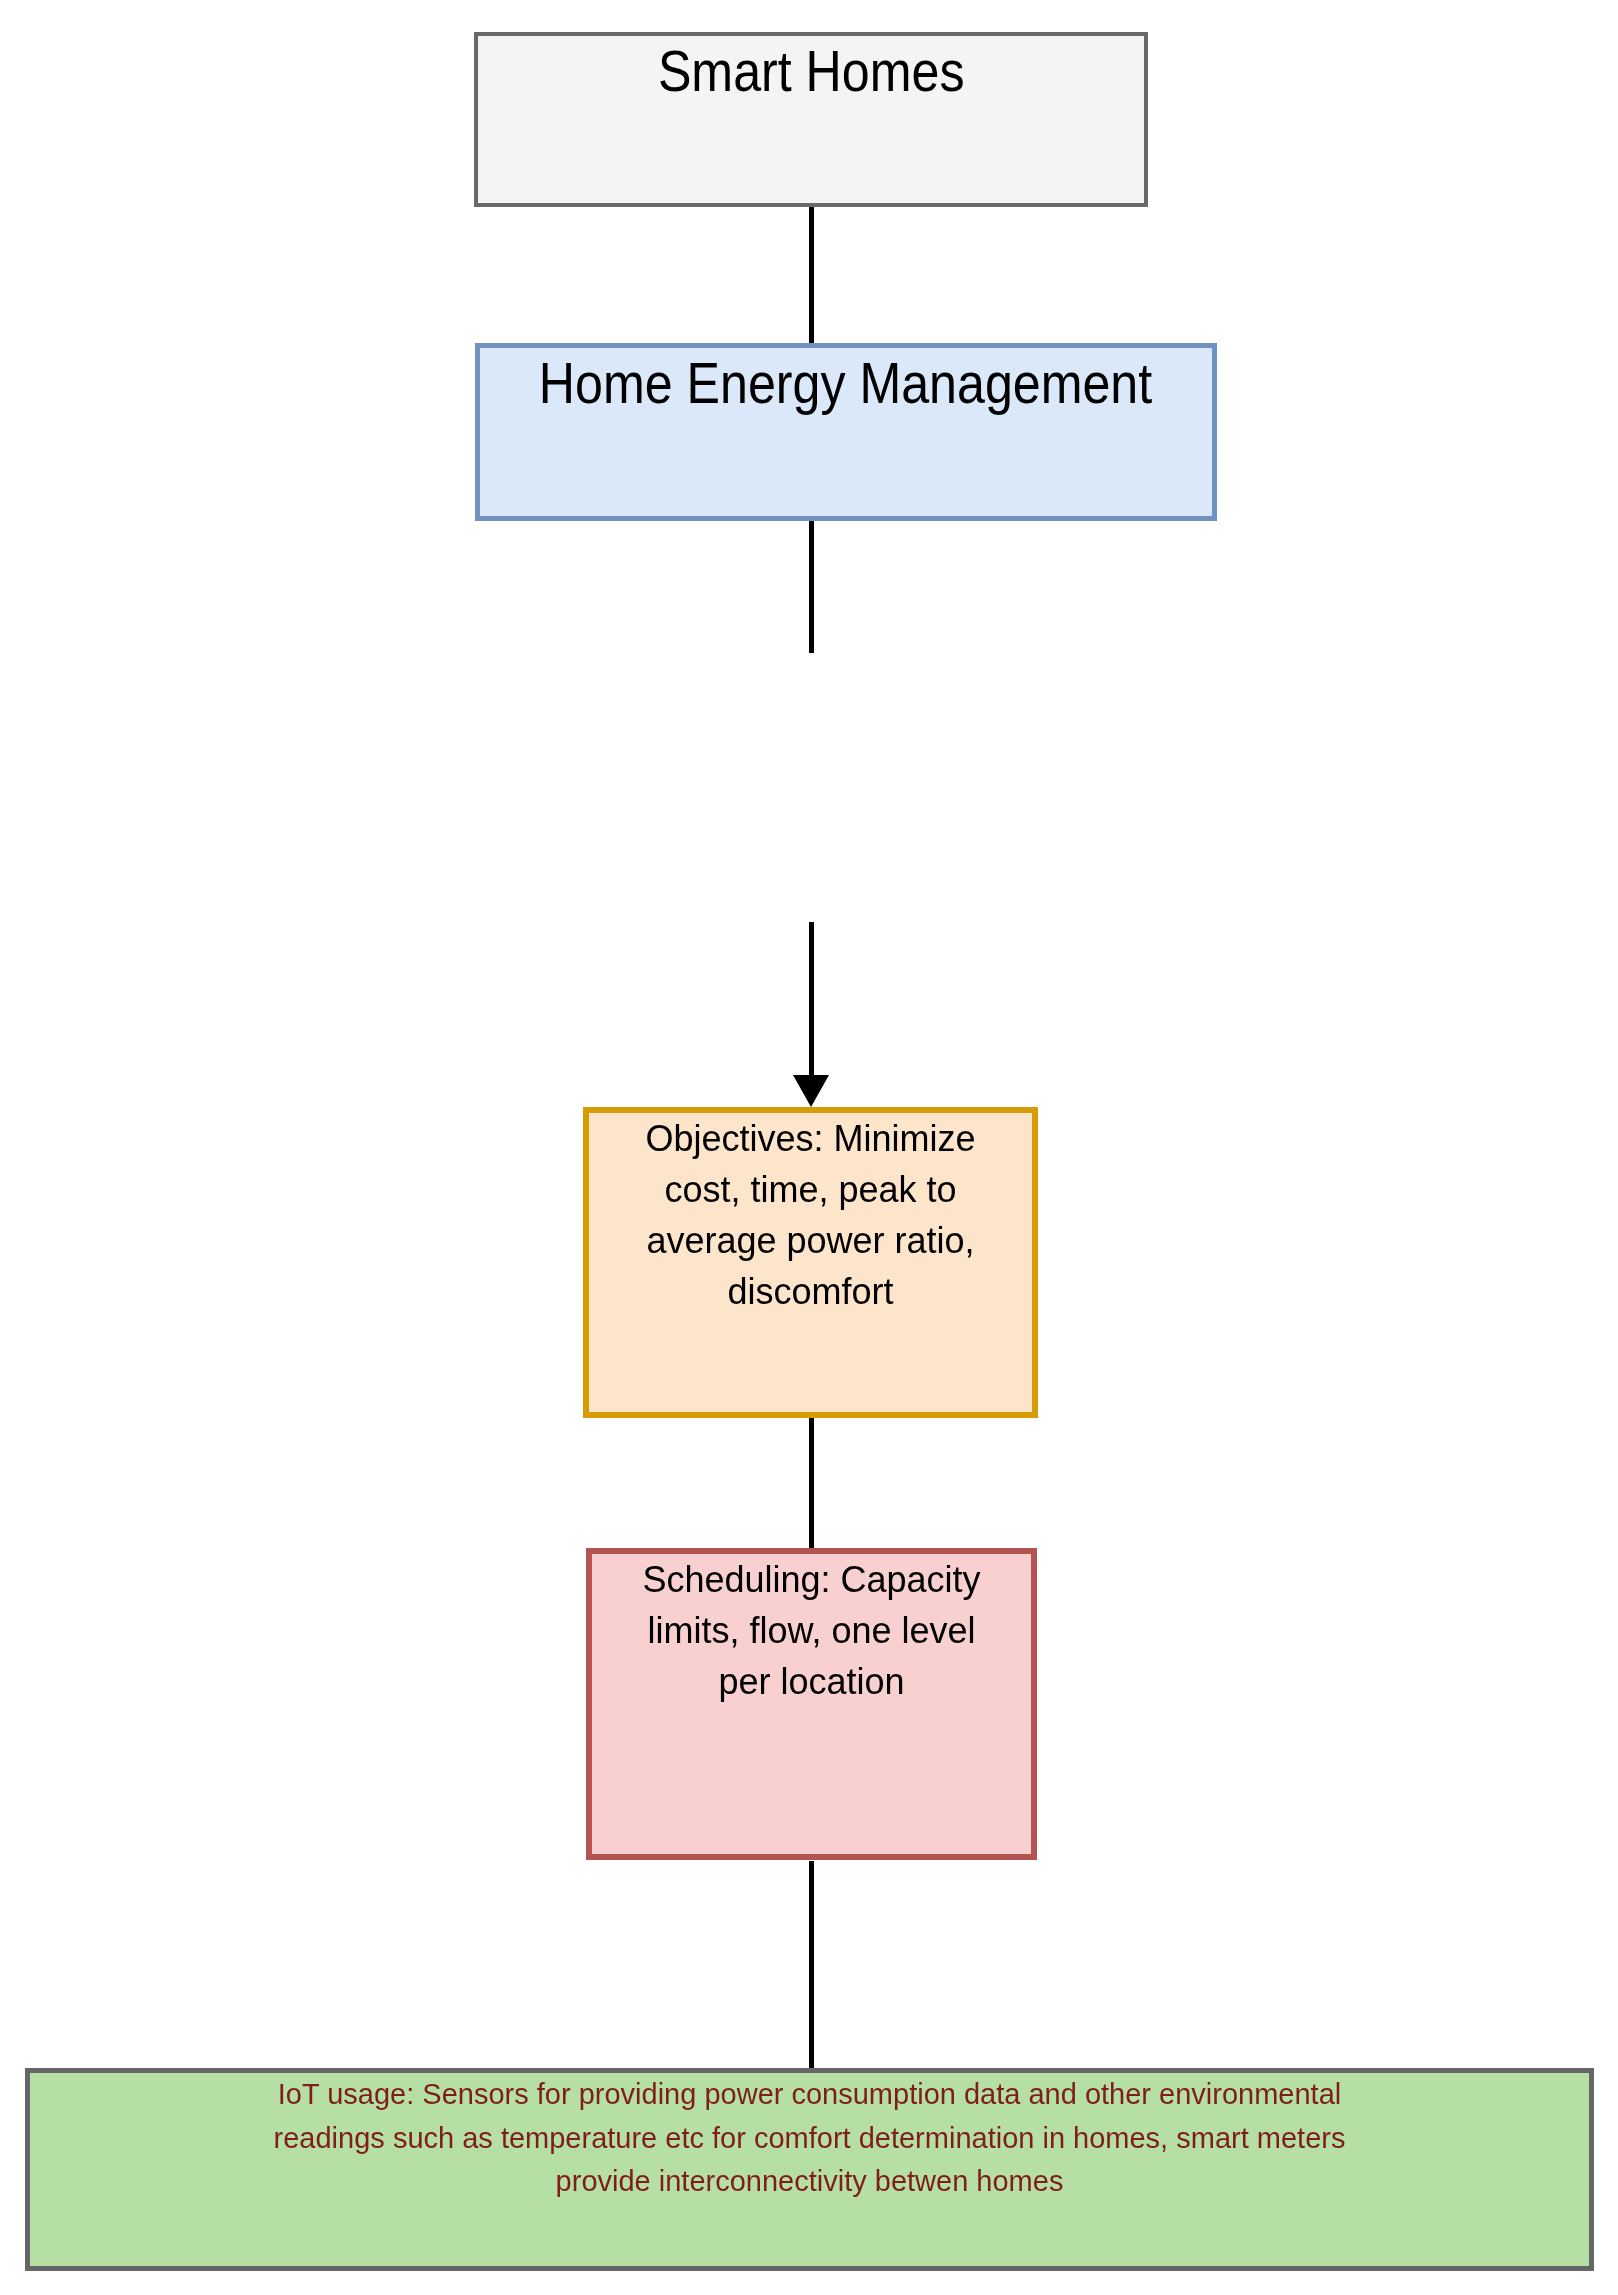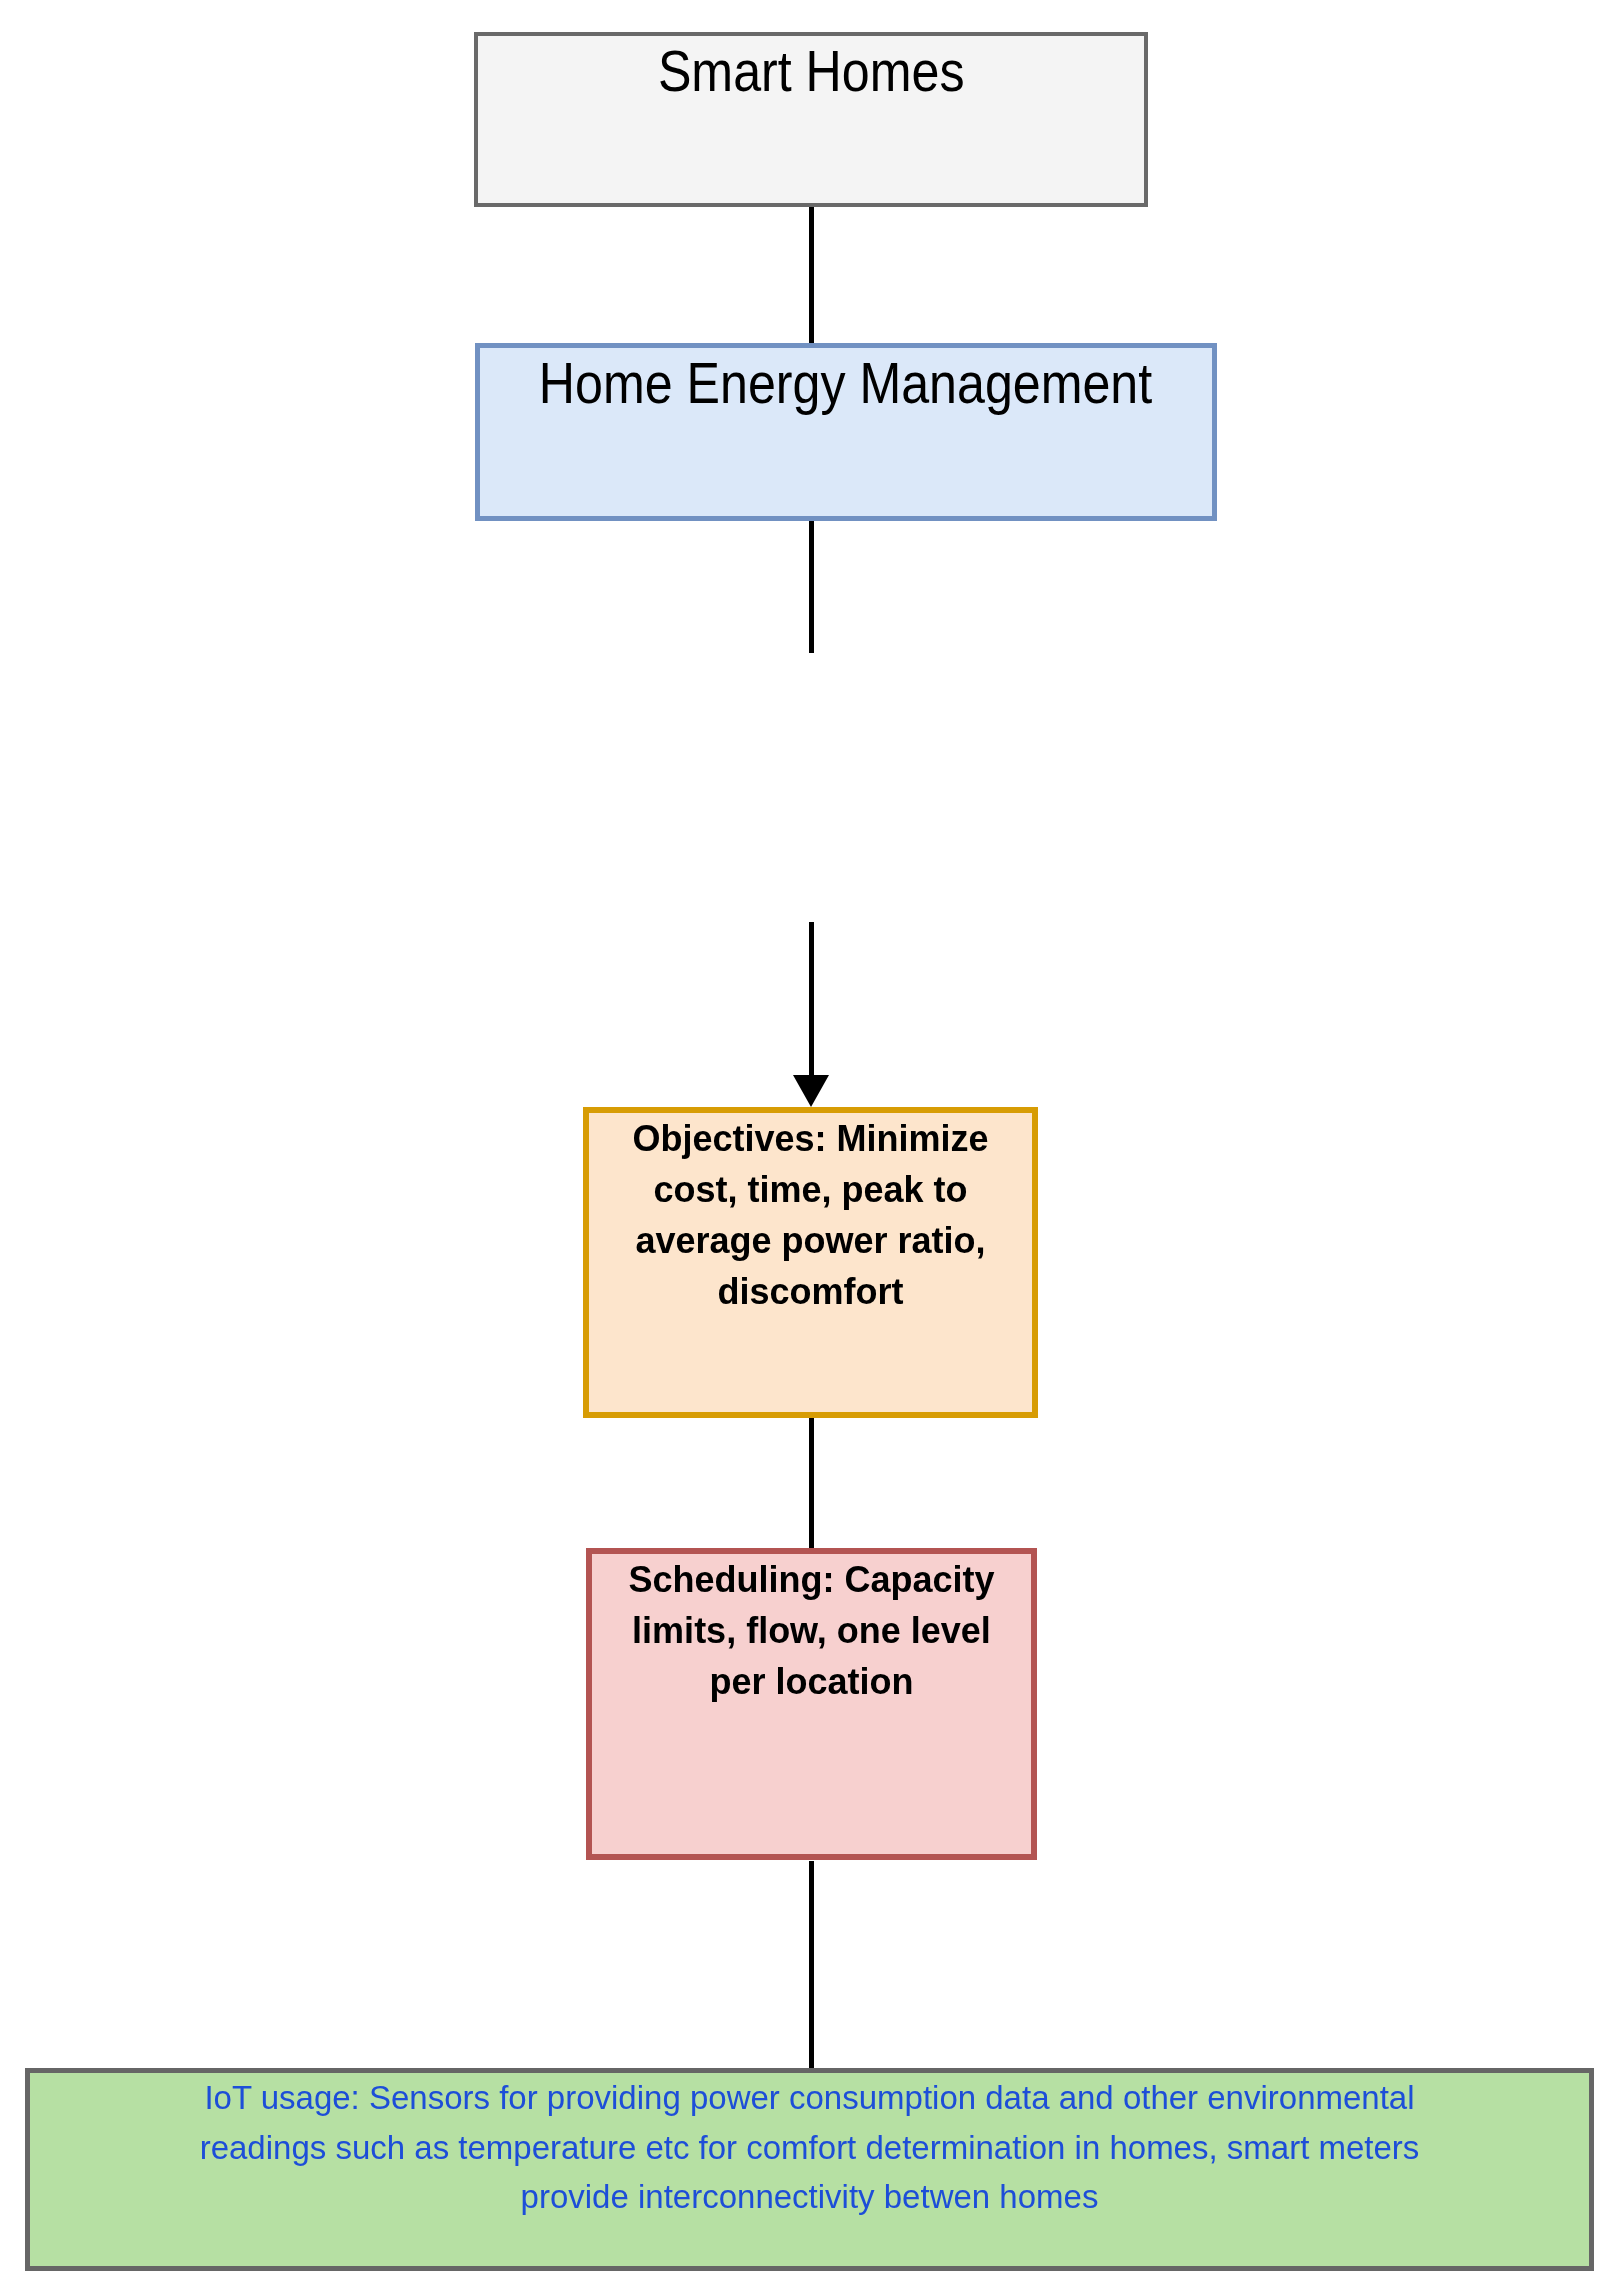--- a/index.html
+++ b/index.html
@@ -33,26 +33,25 @@
   }
   .label-narrow {
     font-size: 57px;
     line-height: 1.25;
     transform: scaleX(0.88);
     transform-origin: 50% 50%;
   }
   .label-mid {
     font-size: 36px;
     line-height: 1.42;
-    font-weight: bold;
   }
   .label-wide {
-    font-size: 33px;
+    font-size: 29px;
     line-height: 1.5;
-    color: #1d4ed8;
+    color: #7f1d1d;
   }
 
   #node-smart-homes {
     left: 474px; top: 32px; width: 674px; height: 175px;
     background: #f4f4f4;
     border: 4.6px solid #696969;
   }
   #node-home-energy-management {
     left: 475px; top: 343px; width: 742px; height: 178px;
     background: #dbe8f9;

